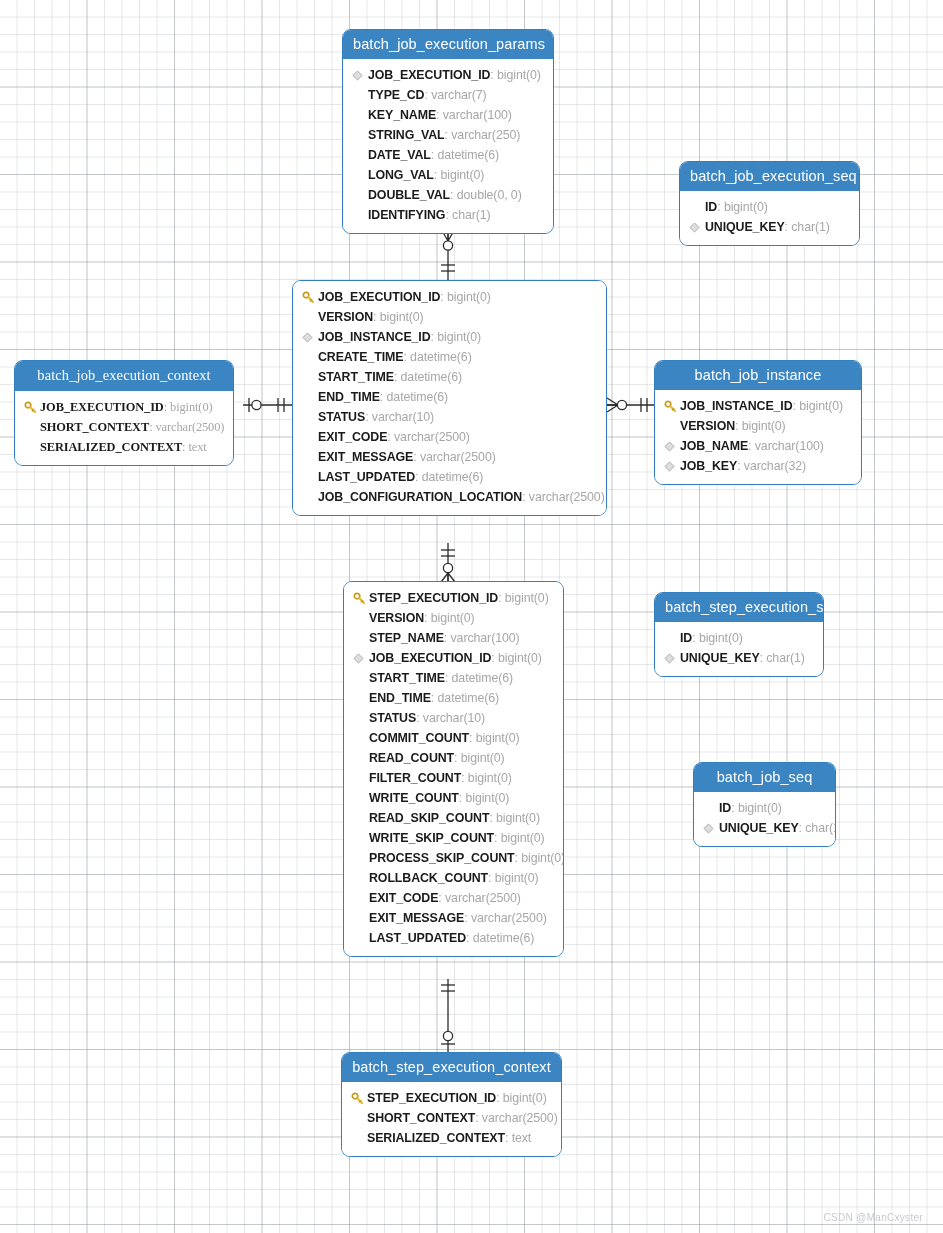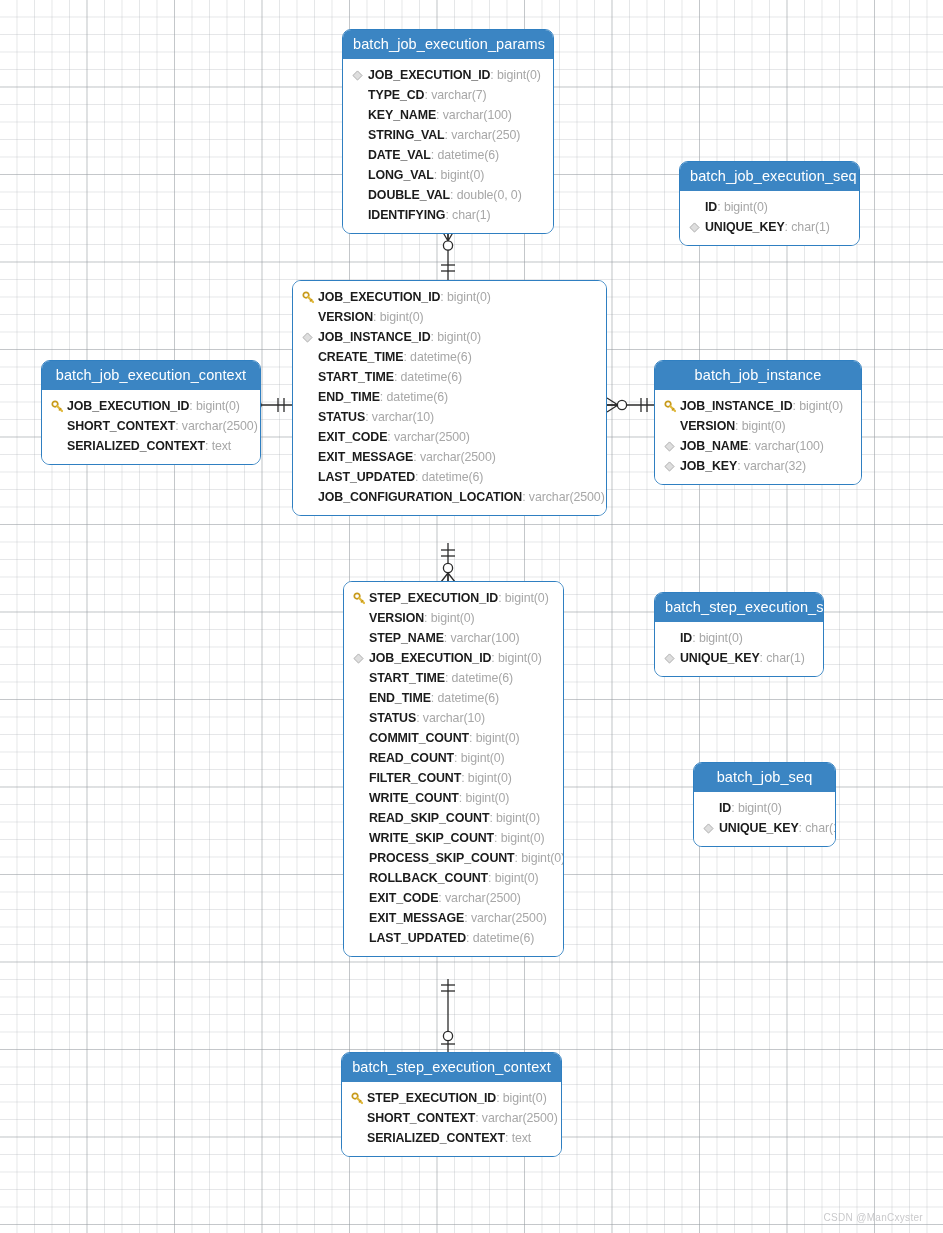--- a/index.html
+++ b/index.html
@@ -269,21 +269,21 @@
             <span class="cname">LAST_UPDATED</span>
             <span class="ctype">: datetime(6)</span>
           </div>
           <div class="col">
             <span class="gutter"></span>
             <span class="cname">JOB_CONFIGURATION_LOCATION</span>
             <span class="ctype">: varchar(2500)</span>
           </div>
         </div>
       </div>
-      <div class="entity" style="left: 41px; top: 360px; width: 220px;">
+      <div class="entity" style="left: 14px; top: 360px; width: 220px; font-family: Liberation Serif, serif;">
         <div class="hdr">batch_job_execution_context</div>
         <div class="cols">
           <div class="col">
             <span class="gutter">
   <svg class="key-icon" viewBox="0 0 16 16">
     <circle cx="5" cy="5" r="3.4" fill="none" stroke="#c79a1b" stroke-width="2.1"></circle>
     <path d="M7.2 7.2 L13.6 13.6" stroke="#e0b83a" stroke-width="2.6" stroke-linecap="round"></path>
     <path d="M10.2 12.2 L12.0 10.4" stroke="#c79a1b" stroke-width="1.7" stroke-linecap="round"></path>
   </svg>
 </span>

